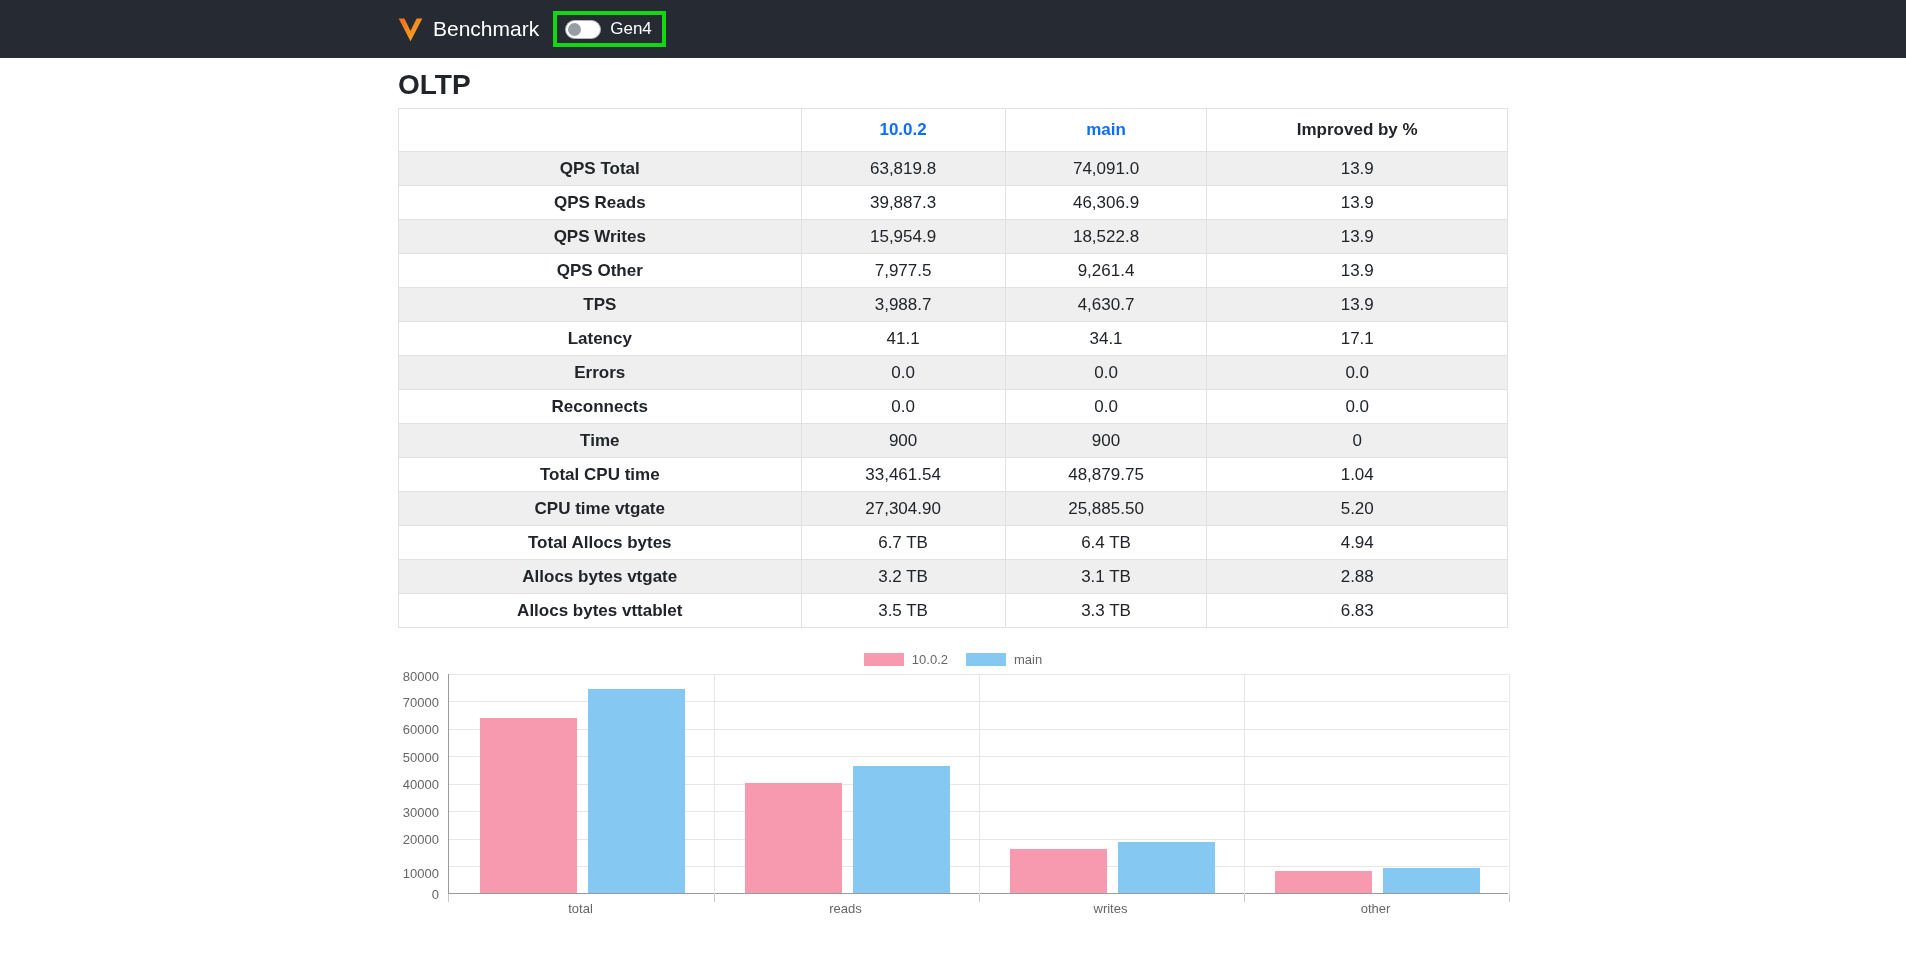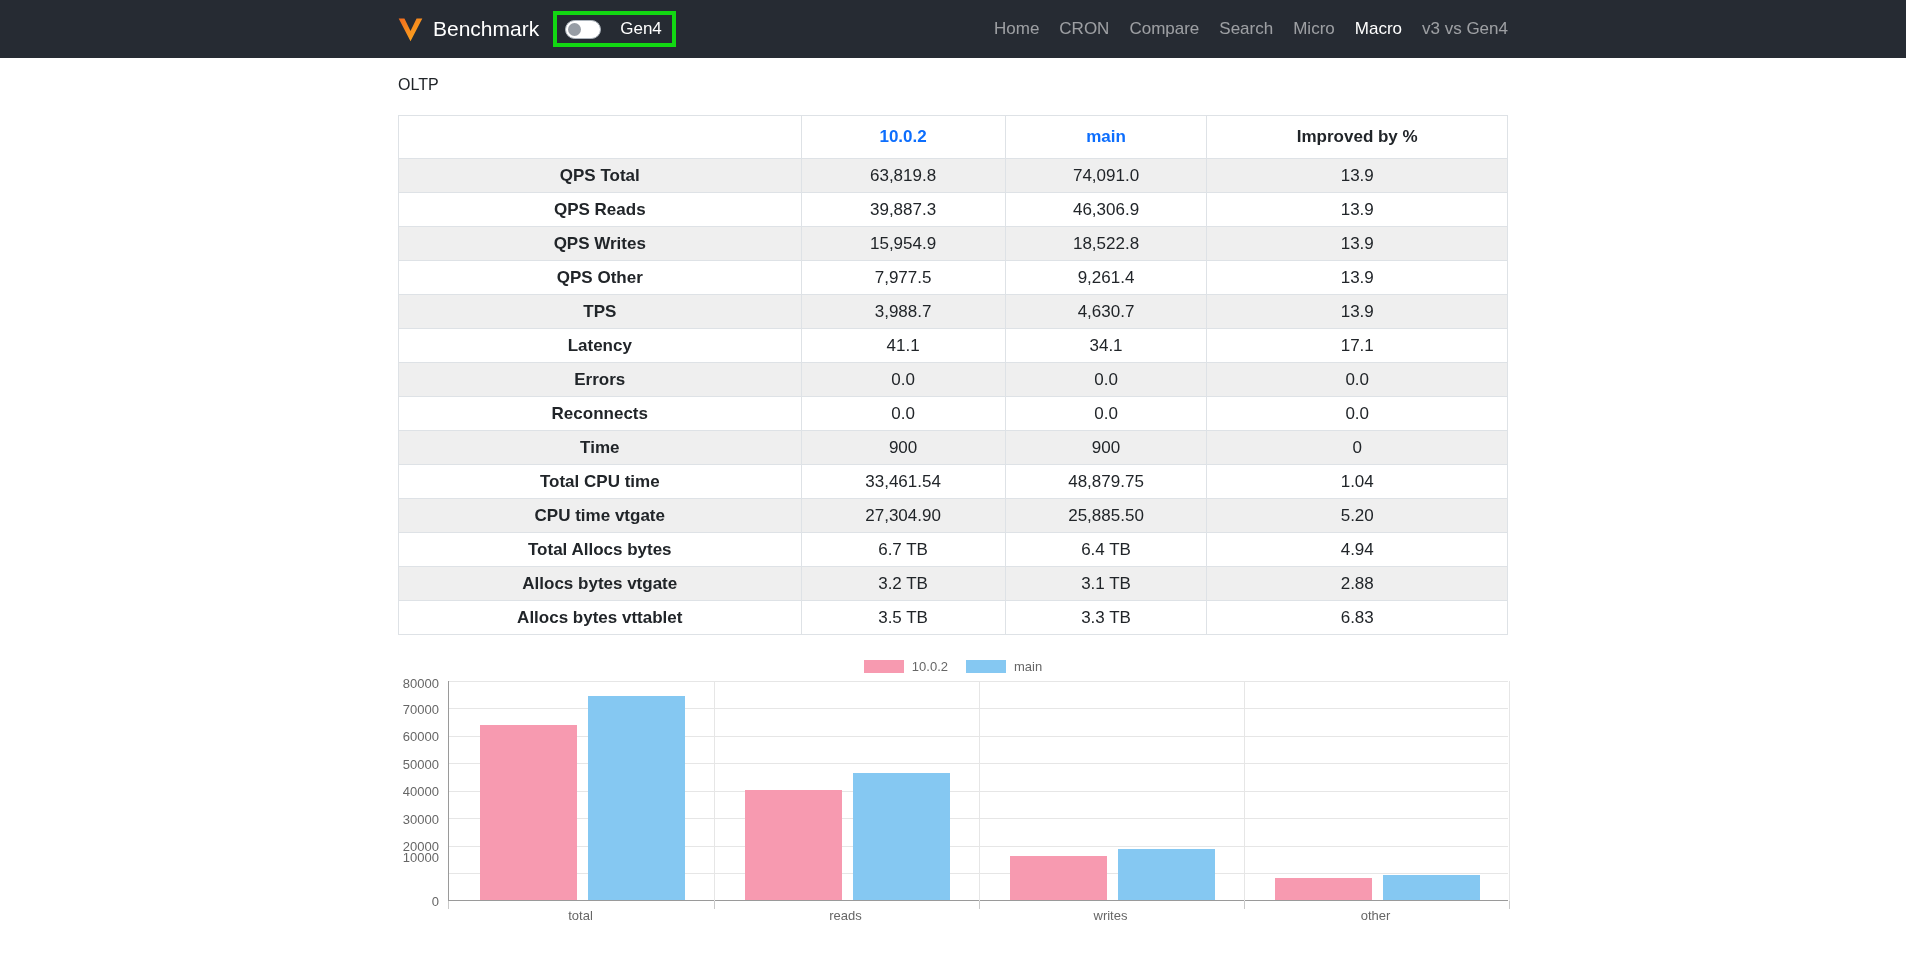--- a/index.html
+++ b/index.html
@@ -6,36 +6,36 @@
   html,body{width:1906px;height:975px;overflow:hidden;background:#fff;
     font-family:"Liberation Sans","DejaVu Sans",sans-serif;color:#212529}
 
   
   .navbar{height:58px;background:#262b33;display:flex;align-items:center;
     justify-content:space-between;padding:0 398px 0 397px}
   .nav-left{display:flex;align-items:center}
   .brand{display:flex;align-items:center;gap:9px;font-size:21px;color:#fff;
     text-decoration:none;cursor:pointer}
   .logo{width:27px;height:27px;display:block}
-  .toggle-box{display:flex;align-items:center;gap:19px;border:4px solid #12d812;
+  .toggle-box{display:flex;align-items:center;gap:9px;border:4px solid #12d812;
     padding:4px 10px 4px 8px;margin-left:14px}
   .switch{width:36px;height:19px;background:#fff;border:1px solid #adb5bd;
     border-radius:10px;position:relative;display:inline-block;cursor:pointer}
   .knob{position:absolute;left:2px;top:2px;width:13px;height:13px;border-radius:50%;
     background:#979da5}
   .toggle-label{font-size:17px;color:#fff}
   .nav-links{display:flex;align-items:center}
   .nav-link{color:rgba(255,255,255,.55);text-decoration:none;font-size:17px;
     padding:0 10px;white-space:nowrap}
   .nav-link.active{color:#fff}
   .nav-link:last-child{padding-right:0}
 
   
   main{width:1110px;margin:0 auto;padding-top:13px}
-  h1.page-title{font-size:16px;font-weight:400;line-height:28px;margin-bottom:16px}
+  h1.page-title{font-size:28px;font-weight:700;line-height:28px;margin-bottom:9px}
 
   
   table.bench{width:100%;border-collapse:collapse;table-layout:fixed}
   col.c0{width:36.3%}col.c1{width:18.4%}col.c2{width:18.2%}col.c3{width:27.1%}
   .bench th,.bench td{border:1px solid #dee2e6;text-align:center;font-size:17px;
     line-height:20px;vertical-align:middle}
   .bench thead th{padding:11px 6px;font-weight:bold}
   .bench tbody th{font-weight:bold}
   .bench tbody th,.bench tbody td{padding:6.5px 6px}
   .bench tbody tr:nth-child(odd){background:#efefef}
@@ -75,29 +75,20 @@
       </svg>
       <span>Benchmark</span>
     </a>
     <span class="toggle-box">
       <span class="switch">
         <span class="knob"></span>
       </span>
       <span class="toggle-label">Gen4</span>
     </span>
   </div>
-  <div class="nav-links" id="nav-links">
-      <a class="nav-link">Home</a>
-      <a class="nav-link">CRON</a>
-      <a class="nav-link">Compare</a>
-      <a class="nav-link">Search</a>
-      <a class="nav-link">Micro</a>
-      <a class="nav-link active">Macro</a>
-      <a class="nav-link">v3 vs Gen4</a>
-    </div>
 </nav>
 
 <main>
   <h1 class="page-title">OLTP</h1>
 
   <table class="bench">
     <colgroup>
         <col class="c0">
         <col class="c1">
         <col class="c2">
@@ -206,21 +197,21 @@
           <span>10.0.2</span>
         </div>
         <div class="legend-item">
           <span class="legend-swatch" style="background: rgb(133, 200, 242);"></span>
           <span>main</span>
         </div>
       </div>
     <div class="plot-row">
       <div class="y-axis" id="y-axis">
           <span class="ytick" style="top: 220px;">0</span>
-          <span class="ytick" style="top: 176px;">10000</span>
+          <span class="ytick" style="top: 199px;">10000</span>
           <span class="ytick" style="top: 165px;">20000</span>
           <span class="ytick" style="top: 137.5px;">30000</span>
           <span class="ytick" style="top: 110px;">40000</span>
           <span class="ytick" style="top: 82.5px;">50000</span>
           <span class="ytick" style="top: 55px;">60000</span>
           <span class="ytick" style="top: 27.5px;">70000</span>
           <span class="ytick" style="top: 2px;">80000</span>
         </div>
       <div class="plot" id="plot">
           <div class="hgrid" style="top: 192px;"></div>

